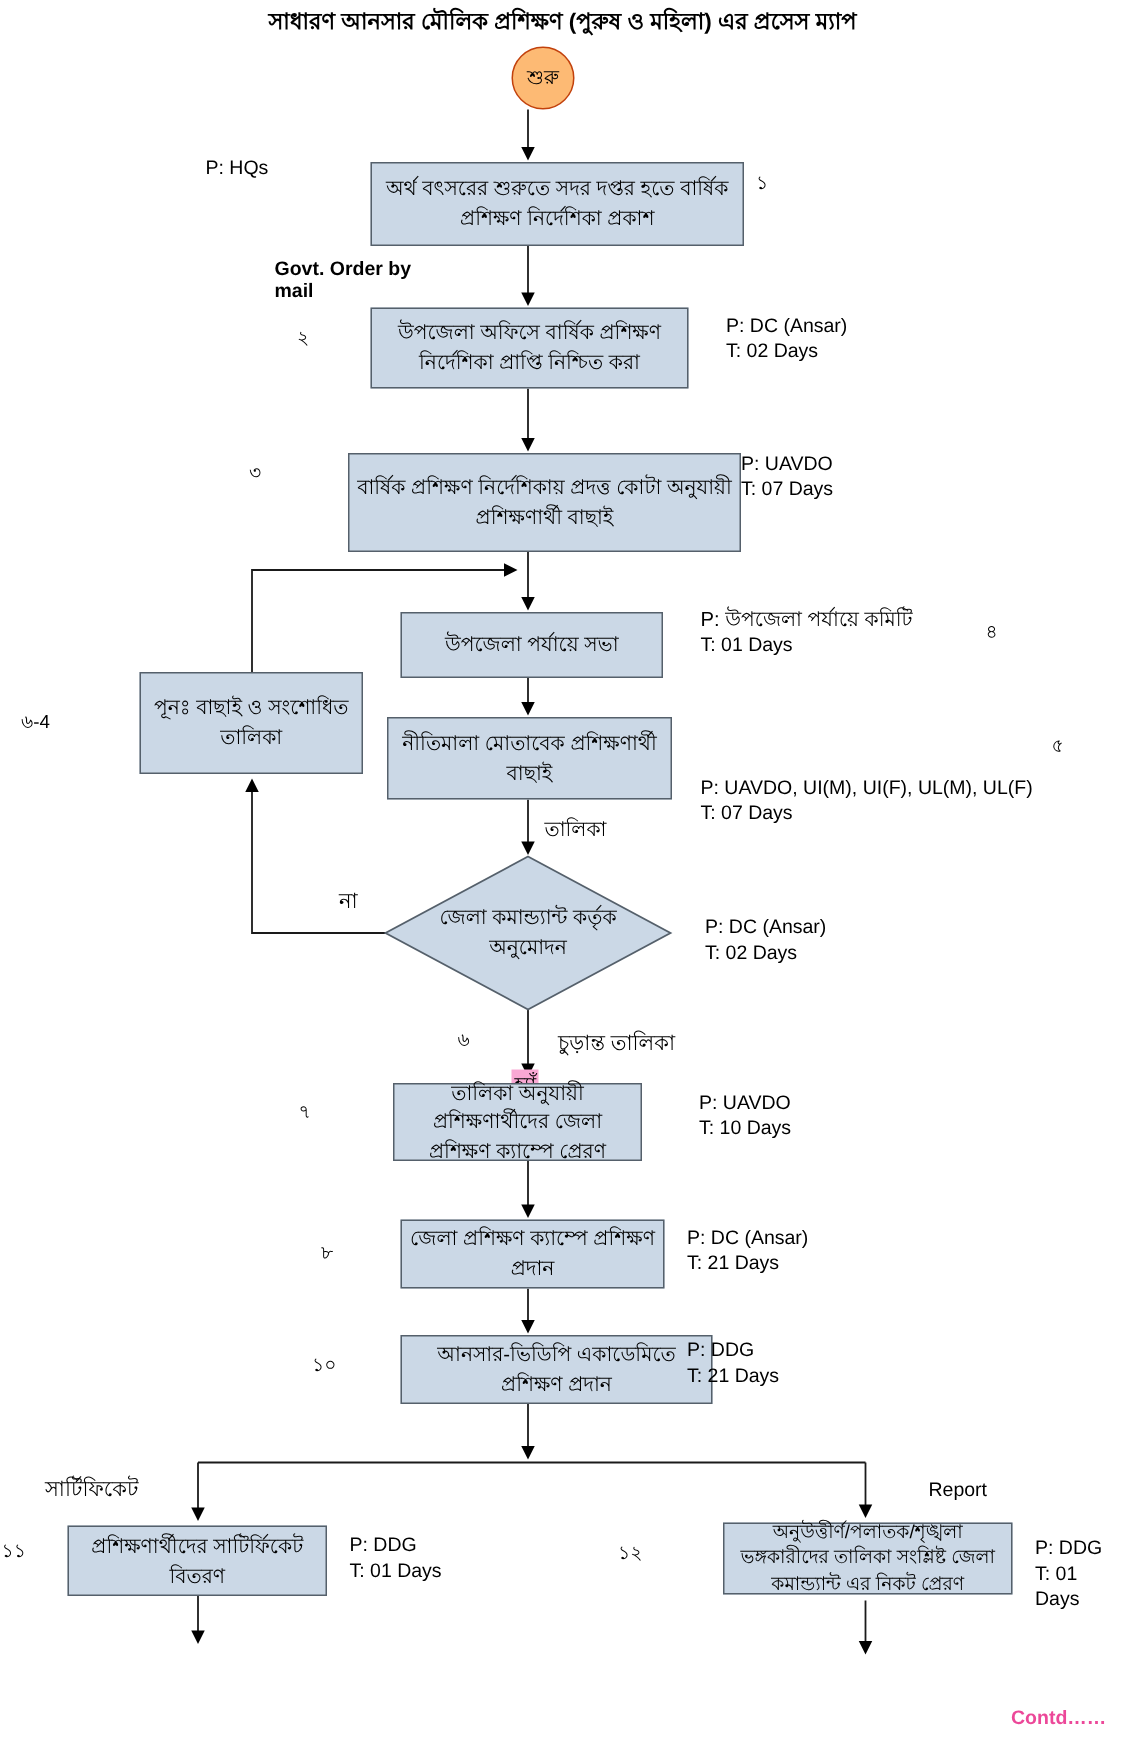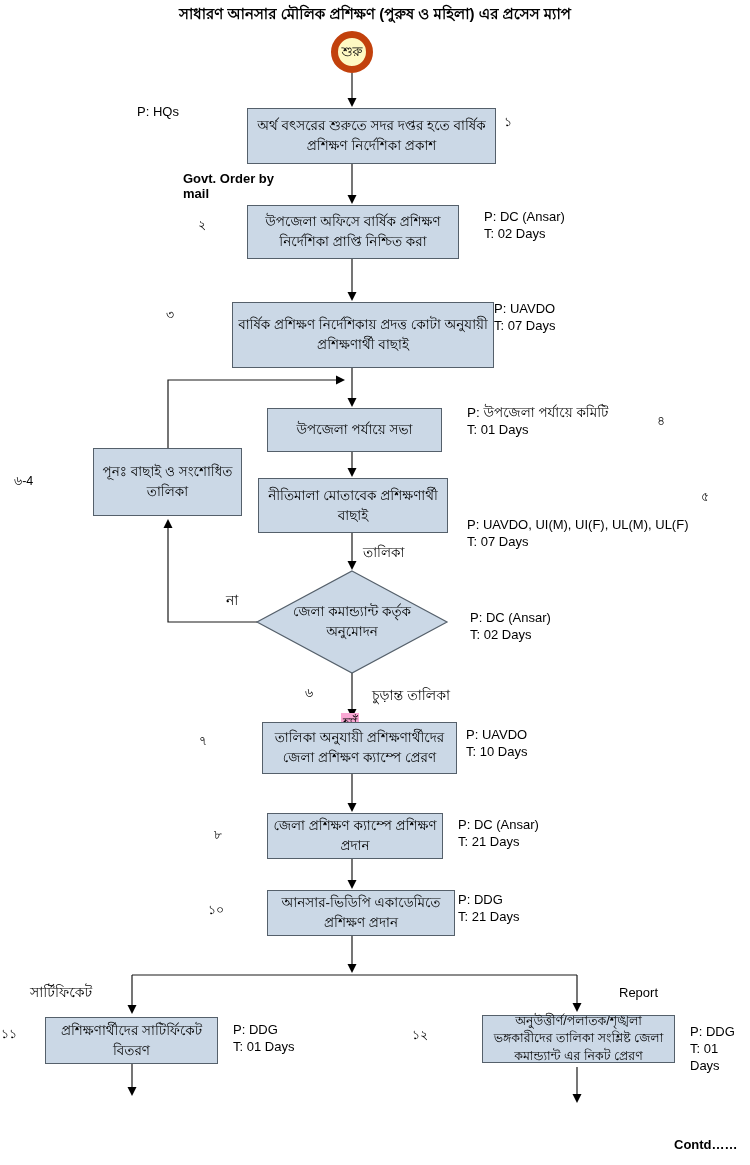--- a/index.html
+++ b/index.html
@@ -7,41 +7,41 @@
     position:relative;width:750px;height:1165px;background:#ffffff;
     font-family:"Liberation Sans","DejaVu Sans",sans-serif;color:#000;
     overflow:hidden;
   }
   #connectors{position:absolute;left:0;top:0;width:750px;height:1165px;}
   .title{
     position:absolute;left:0;top:2px;width:750px;text-align:center;
     font-size:15px;font-weight:bold;
   }
   .start-circle{
-    position:absolute;left:331px;top:31px;width:42px;height:42px;
-    border-radius:50%;background:#fef9c3;border:7px solid #c2410c;
+    position:absolute;left:341px;top:31px;width:42px;height:42px;
+    border-radius:50%;background:#fdba74;border:1px solid #c2410c;
     display:flex;align-items:center;justify-content:center;font-size:13px;
     box-sizing:border-box;
   }
   .box{
     position:absolute;background:#cbd8e6;border:1px solid #55606b;
     display:flex;align-items:center;justify-content:center;text-align:center;
     font-size:13.5px;line-height:1.45;padding:2px 5px;box-sizing:border-box;
   }
   .diamond-text{
     position:absolute;left:292px;top:585px;width:120px;height:74px;
     display:flex;align-items:center;justify-content:center;text-align:center;
     font-size:13.5px;line-height:1.5;
   }
   .plabel{position:absolute;font-size:13px;line-height:17px;text-align:left;}
   .num{position:absolute;font-size:12.5px;}
   .annot{position:absolute;font-size:13.5px;}
   .bold{font-weight:bold;}
   .ha-label{background:#f9a8d4;padding:0 2px;margin-top:32px;}
-  .contd{font-weight:bold;color:#000000;}
+  .contd{font-weight:bold;color:#ec4899;}
 </style>
 </head>
 <body>
 
 <div id="canvas">
 
   <svg id="connectors" viewBox="0 0 750 1165" xmlns="http://www.w3.org/2000/svg">
     <g stroke="#1a1a1a" stroke-width="1.2" fill="none">
       <path d="M352 73 V103"></path>
       <path d="M352 164 V200"></path>
@@ -127,35 +127,35 @@
   <div class="diamond-text">জেলা কমান্ড্যান্ট কর্তৃক অনুমোদন</div>
   <div class="plabel" style="left:470px;top:609px;">
     <div>P: DC (Ansar)</div>
     <div>T: 02 Days</div>
   </div>
   <div class="annot" style="left:226px;top:589px;font-size:14px;">না</div>
   <div class="num" style="left:305px;top:684px;">৬</div>
   <div class="annot ha-label" style="left:341px;top:681px;font-size:13px;">হ্যাঁ</div>
   <div class="annot" style="left:372px;top:684px;font-size:14px;">চুড়ান্ত তালিকা</div>
 
-  <div class="box" style="left:262px;top:722px;width:195px;height:52px;">তালিকা অনুযায়ী প্রশিক্ষণার্থীদের জেলা প্রশিক্ষণ ক্যাম্পে প্রেরণ</div>
+  <div class="box" style="left:262px;top:722px;width:166px;height:52px;">তালিকা অনুযায়ী প্রশিক্ষণার্থীদের জেলা প্রশিক্ষণ ক্যাম্পে প্রেরণ</div>
   <div class="num" style="left:199px;top:732px;">৭</div>
   <div class="plabel" style="left:466px;top:726px;">
     <div>P: UAVDO</div>
     <div>T: 10 Days</div>
   </div>
 
   <div class="box" style="left:267px;top:813px;width:176px;height:46px;">জেলা প্রশিক্ষণ ক্যাম্পে প্রশিক্ষণ প্রদান</div>
   <div class="num" style="left:214px;top:826px;">৮</div>
   <div class="plabel" style="left:458px;top:816px;">
     <div>P: DC (Ansar)</div>
     <div>T: 21 Days</div>
   </div>
 
-  <div class="box" style="left:267px;top:890px;width:188px;height:46px;">আনসার-ভিডিপি একাডেমিতে প্রশিক্ষণ প্রদান</div>
+  <div class="box" style="left:267px;top:890px;width:208px;height:46px;">আনসার-ভিডিপি একাডেমিতে প্রশিক্ষণ প্রদান</div>
   <div class="num" style="left:208px;top:901px;">১০</div>
   <div class="plabel" style="left:458px;top:891px;">
     <div>P: DDG</div>
     <div>T: 21 Days</div>
   </div>
 
   <div class="annot" style="left:30px;top:981px;font-size:14px;">সার্টিফিকেট</div>
   <div class="box" style="left:45px;top:1017px;width:173px;height:47px;">প্রশিক্ষণার্থীদের  সাটির্ফিকেট বিতরণ</div>
   <div class="num" style="left:1px;top:1025px;">১১</div>
   <div class="plabel" style="left:233px;top:1021px;">

